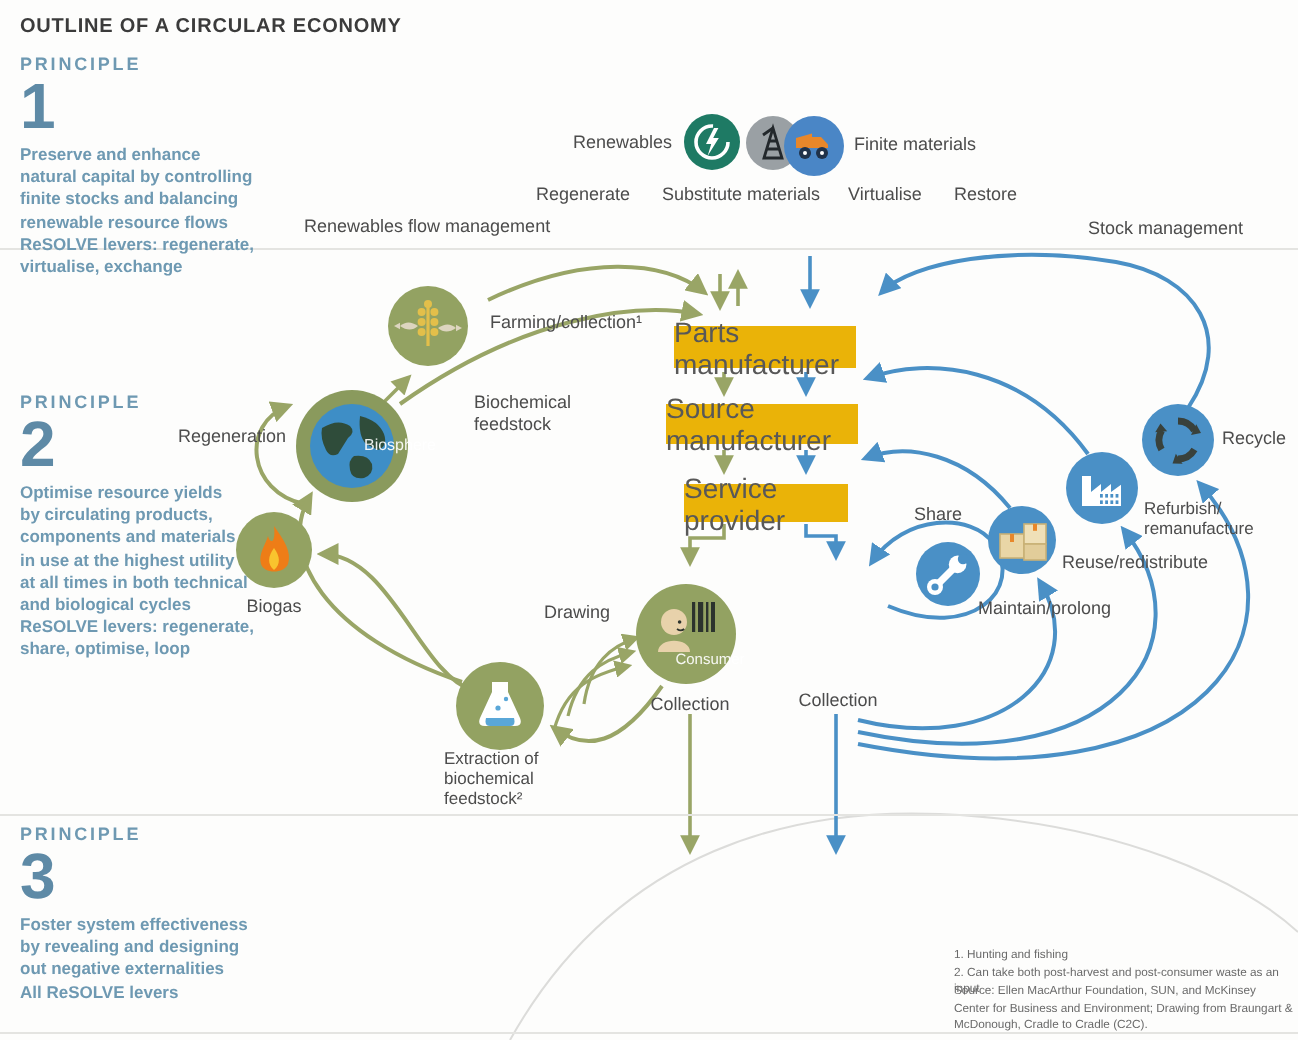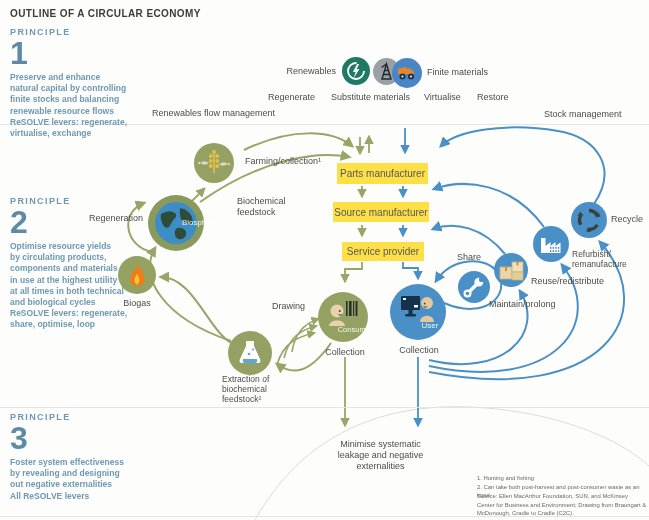--- a/index.html
+++ b/index.html
@@ -10,22 +10,22 @@
   .hline{position:absolute;left:0;width:649px;height:1px;background:#e4e4e1;}
   .title{position:absolute;left:10px;top:8px;font-size:10px;font-weight:bold;
          letter-spacing:.4px;color:#3b3b3b;}
   .plabel{font-size:9px;font-weight:600;letter-spacing:1.4px;color:#6e99b2;}
   .pnum{font-size:32px;font-weight:bold;color:#5e8aa6;line-height:.95;margin:1px 0 4px 0;}
   .pbody{font-size:8.5px;font-weight:700;color:#6e99b2;line-height:1.3;}
   .lbl{position:absolute;font-size:9px;color:#4c4c4c;line-height:1.2;}
   .ctr{text-align:center;}
   .rgt{text-align:right;}
   .tiny{font-size:5.9px;color:#6a6a6a;line-height:1.45;}
-  .box{position:absolute;background:#fde047;display:flex;align-items:center;justify-content:center;
-       font-size:10px;color:#585858;}
+  .box{position:absolute;background:#eab308;display:flex;align-items:center;justify-content:center;
+       font-size:14px;color:#585858;}
   .circ{position:absolute;border-radius:50%;display:flex;flex-direction:column;
         align-items:center;justify-content:center;}
   .olive{background:#93a262;}
   .blue{background:#4a90c6;}
   .inlabel{font-size:7.5px;color:rgba(255,255,255,.92);margin-top:-1px;padding-left:24px;}
   svg{display:block;}
   .arrows{position:absolute;left:0;top:0;}
 </style>
 </head>
 <body>
@@ -230,34 +230,20 @@
       </g>
       <circle cx="9" cy="10" r="6.5" fill="#e8d2ab"></circle>
       <path d="M1,25 C1,17.5 17,17.5 17,25 z" fill="#e8d2ab"></path>
       <circle cx="11.8" cy="10" r="0.9" fill="#2c332d"></circle>
       <path d="M10.5,13.5 q2,1.4 3.6,0" stroke="#2c332d" stroke-width="0.9" fill="none"></path>
     </svg>
     <div class="inlabel">Consumer</div>
   </div>
   <div class="lbl ctr" style="left:318px;top:347px;width:54px;">Collection</div>
 
-  <div class="circ blue" style="left:390px;top:284px;width:56px;height:56px;">
-    <svg width="36" height="28" viewBox="0 0 36 28">
-      <rect x="1" y="2" width="19" height="14" rx="1" fill="#16324a"></rect>
-      <rect x="3" y="4" width="3" height="2" fill="#fff"></rect>
-      <rect x="14" y="11" width="4" height="2.5" fill="#fff"></rect>
-      <rect x="8.5" y="16" width="4" height="4" fill="#16324a"></rect>
-      <rect x="5" y="20" width="11" height="2.5" rx="1" fill="#16324a"></rect>
-      <circle cx="27" cy="9" r="6" fill="#e2c79f"></circle>
-      <path d="M20,28 C20,19.5 34,19.5 34,28 z" fill="#e2c79f"></path>
-      <circle cx="24.6" cy="9.6" r="0.9" fill="#16324a"></circle>
-      <path d="M23.6,12.6 q1.8,1.3 3.4,0" stroke="#16324a" stroke-width="0.9" fill="none"></path>
-    </svg>
-    <div class="inlabel" style="font-size:8px;">User</div>
-  </div>
   <div class="lbl ctr" style="left:392px;top:345px;width:54px;">Collection</div>
 
   <div class="lbl" style="left:457px;top:252px;">Share</div>
 
   <div class="circ blue" style="left:458px;top:271px;width:32px;height:32px;">
     <svg width="24" height="24" viewBox="0 0 24 24">
       <path d="M6,18 L16,8" stroke="#fff" stroke-width="3.6"></path>
       <circle cx="5.5" cy="18.5" r="4" fill="#fff"></circle>
         <circle cx="5.5" cy="18.5" r="1.8" fill="#4a90c6"></circle>
       <circle cx="16.8" cy="7.2" r="4.4" fill="#fff"></circle>
@@ -308,21 +294,18 @@
         </g>
         <g transform="rotate(240 14 14)">
           <path d="M14,4.5 a9.5,9.5 0 0 1 8.2,4.8" stroke="#39413b" stroke-width="3.4" fill="none"></path>
           <path d="M20.5,11.5 l5,-1 -2.4,-4.4 z" fill="#39413b"></path>
         </g>
       </g>
     </svg>
   </div>
   <div class="lbl" style="left:611px;top:214px;">Recycle</div>
 
-  <div class="lbl ctr pre" style="left:318px;top:439px;width:125px;">Minimise systematic
-leakage and negative
-externalities</div>
 
   <div class="abs tiny pre" style="left:477px;top:474px;width:172px;">1. Hunting and fishing
 2. Can take both post-harvest and post-consumer waste as an input</div>
   <div class="abs tiny" style="left:477px;top:492px;width:170px;">Source: Ellen MacArthur Foundation, SUN, and McKinsey Center for Business and Environment; Drawing from Braungart &amp; McDonough, Cradle to Cradle (C2C).</div>
 
 </div>
 
 </body></html>

